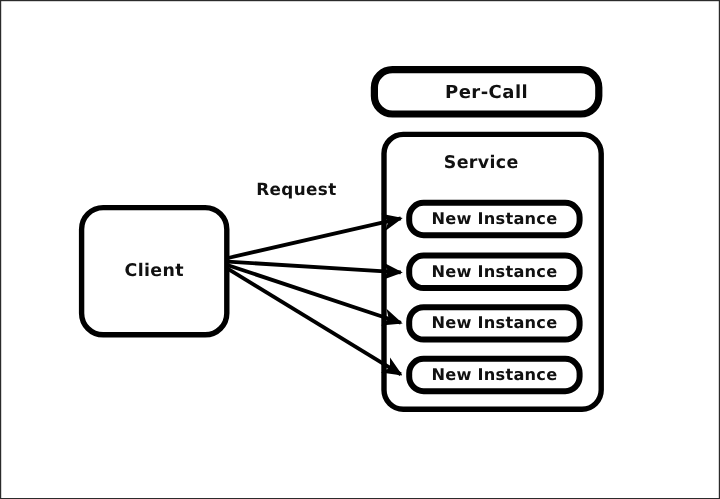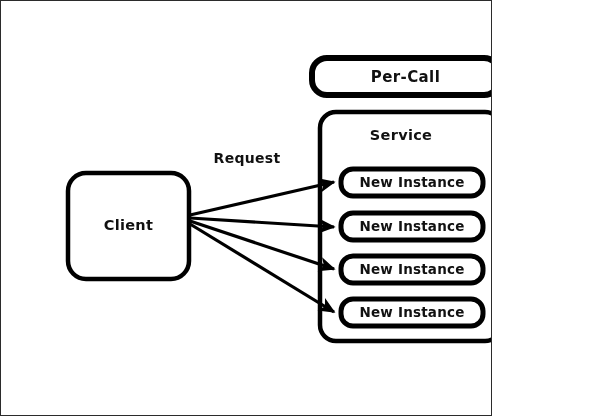--- a/index.html
+++ b/index.html
@@ -6,21 +6,21 @@
   html, body {
     margin: 0;
     padding: 0;
     background: #ffffff;
   }
   body {
     font-family: "DejaVu Sans", sans-serif;
   }
   #canvas {
     position: relative;
-    width: 492px;
+    width: 600px;
     height: 416px;
     background: #ffffff;
     box-sizing: border-box;
     border: 1px solid #2b2b2b;
     overflow: hidden;
   }
   #diagram-svg {
     position: absolute;
     left: 0;
     top: 0;

